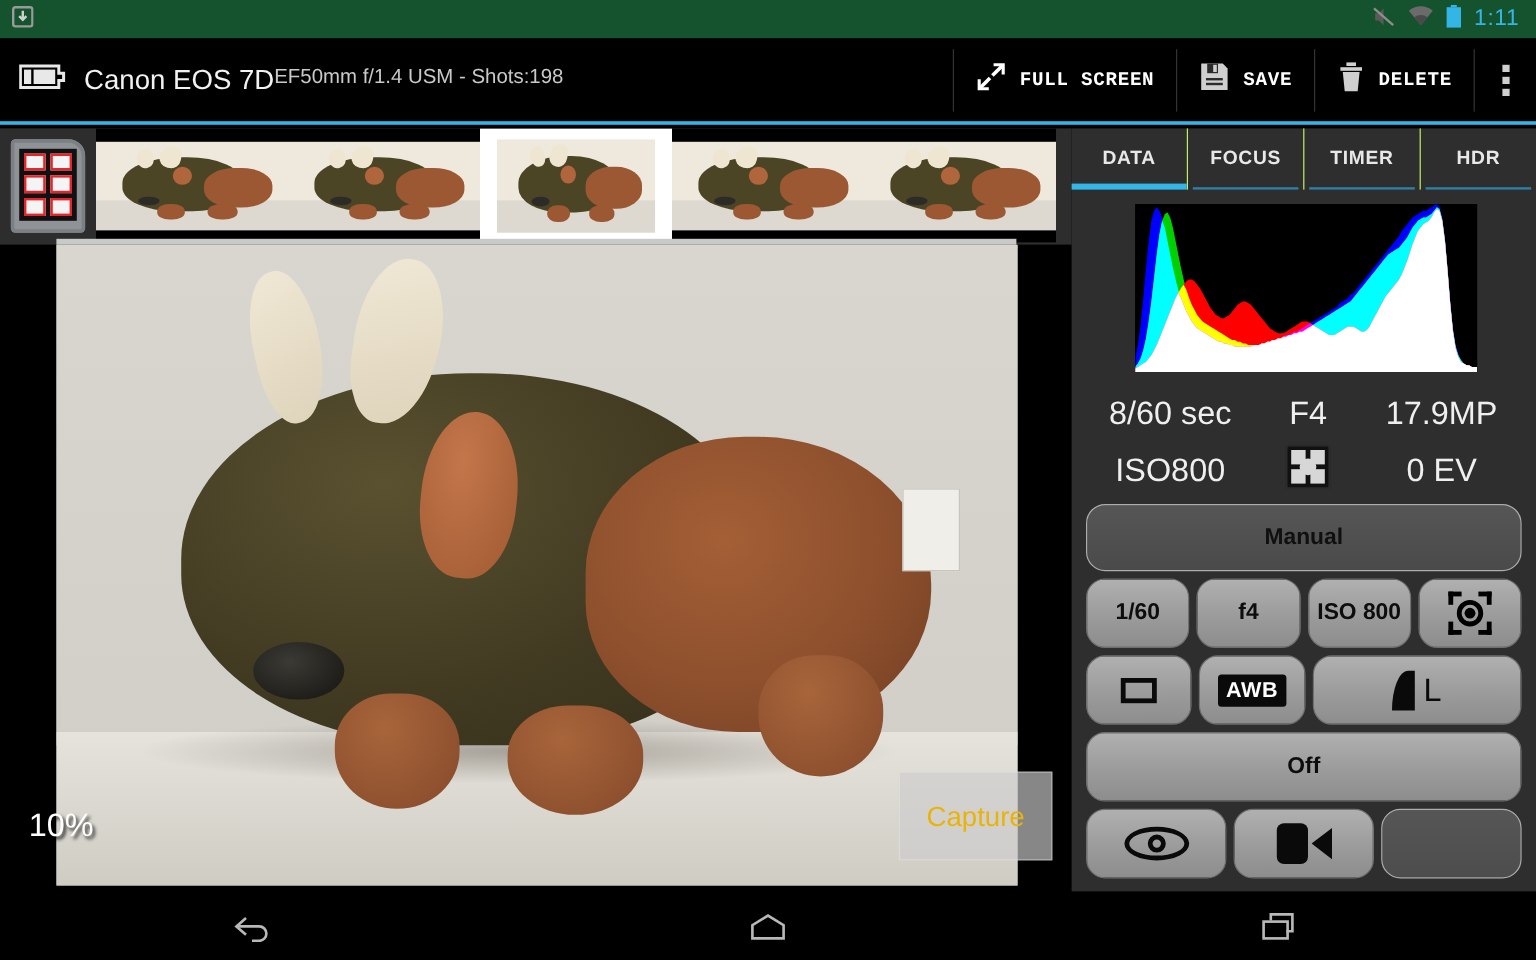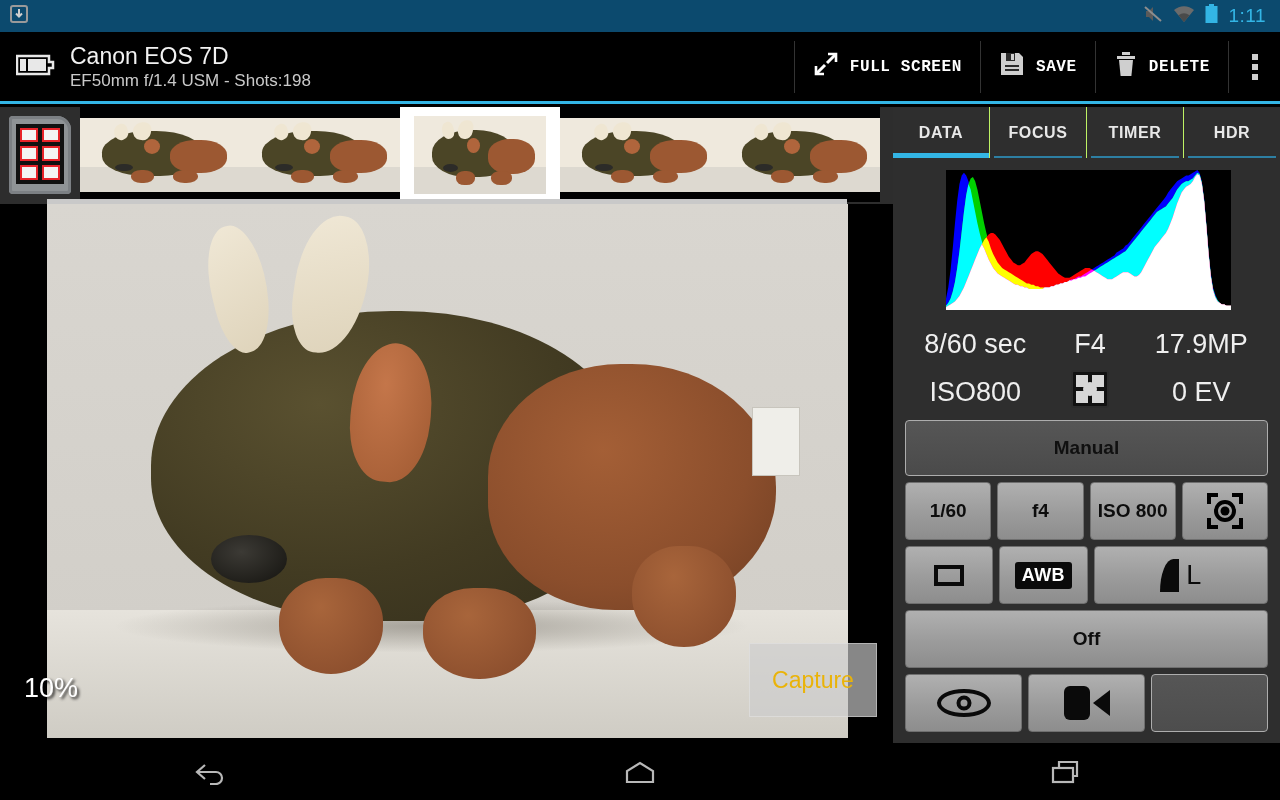--- a/index.html
+++ b/index.html
@@ -8,34 +8,34 @@
     width: 1280px; height: 800px;
     background: #000;
     font-family: "Liberation Sans", sans-serif;
     overflow: hidden;
   }
   #app { position: relative; width: 1280px; height: 800px; background: #000; }
 
   
   .statusbar {
     position: absolute; left: 0; top: 0; width: 1280px; height: 32px;
-    background: #0c4a6e; display: flex; 
+    background: #14532d; display: flex; 
   }
   .sb-left { display: flex; align-items: center; padding-left: 10px; gap: 8px; }
   .sb-right { margin-left: auto; display: flex; align-items: center; gap: 10px; padding-right: 14px; }
   .sb-time { color: #33b5e5; font-size: 19px; letter-spacing: .5px; }
 
   
   .actionbar {
     position: absolute; left: 0; top: 32px; width: 1280px; height: 72px;
     background: #000; display: flex; align-items: center;
     border-bottom: 3px solid #33b5e5;
   }
   .ab-battery { margin-left: 16px; margin-right: 14px; }
-  .ab-titles { display: flex; flex-direction: column; justify-content: center; }
+  .ab-titles { display: flex; flex-direction: row; justify-content: center; }
   .ab-title { color: #f2f2f2; font-size: 23px; line-height: 27px; font-weight: 400; }
   .ab-sub { color: #c9c9c9; font-size: 17px; line-height: 21px; }
   .ab-actions { margin-left: auto; display: flex; align-items: center; height: 100%; font-family: Liberation Mono, monospace; }
   .ab-item {
     display: flex; align-items: center; gap: 11px;
     height: 52px; padding: 0 18px;
     border-left: 1px solid #333;
   }
   .ab-item .lbl { color: #fff; font-size: 16px; font-weight: bold; letter-spacing: .6px; }
   .ab-overflow { display:flex; align-items:center; justify-content:center; width: 52px; height: 52px; border-left: 1px solid #333; }
@@ -194,21 +194,21 @@
   .metering-icon .q1 { left:3px; top:3px; width:12px; height:12px; }
   .metering-icon .q2 { right:3px; top:3px; width:12px; height:12px; }
   .metering-icon .q3 { left:3px; bottom:3px; width:12px; height:12px; }
   .metering-icon .q4 { right:3px; bottom:3px; width:12px; height:12px; }
   .metering-icon .ctr { position:absolute; left:50%; top:50%; transform:translate(-50%,-50%);
     width:14px; height:14px; border-radius:50%; background:#d7d7d7; }
 
   .btns { padding: 4px 12px 0 12px; }
   .brow { display: flex; gap: 6px; margin-bottom: 6px; }
   .btn {
-    flex: 1; height: 58px; border-radius: 4px;
+    flex: 1; height: 58px; border-radius: 16px;
     background: linear-gradient(180deg, #b0b0b0 0%, #9b9b9b 55%, #8d8d8d 100%);
     border: 1px solid #6f6f6f;
     display: flex; align-items: center; justify-content: center;
     color: #0d0d0d; font-size: 19px; font-weight: bold;
   }
   .btn.mode {
     background: linear-gradient(180deg, #565656 0%, #4a4a4a 100%);
     border: 1px solid #adadad; color: #101010; height: 56px;
     font-size: 19px;
   }

